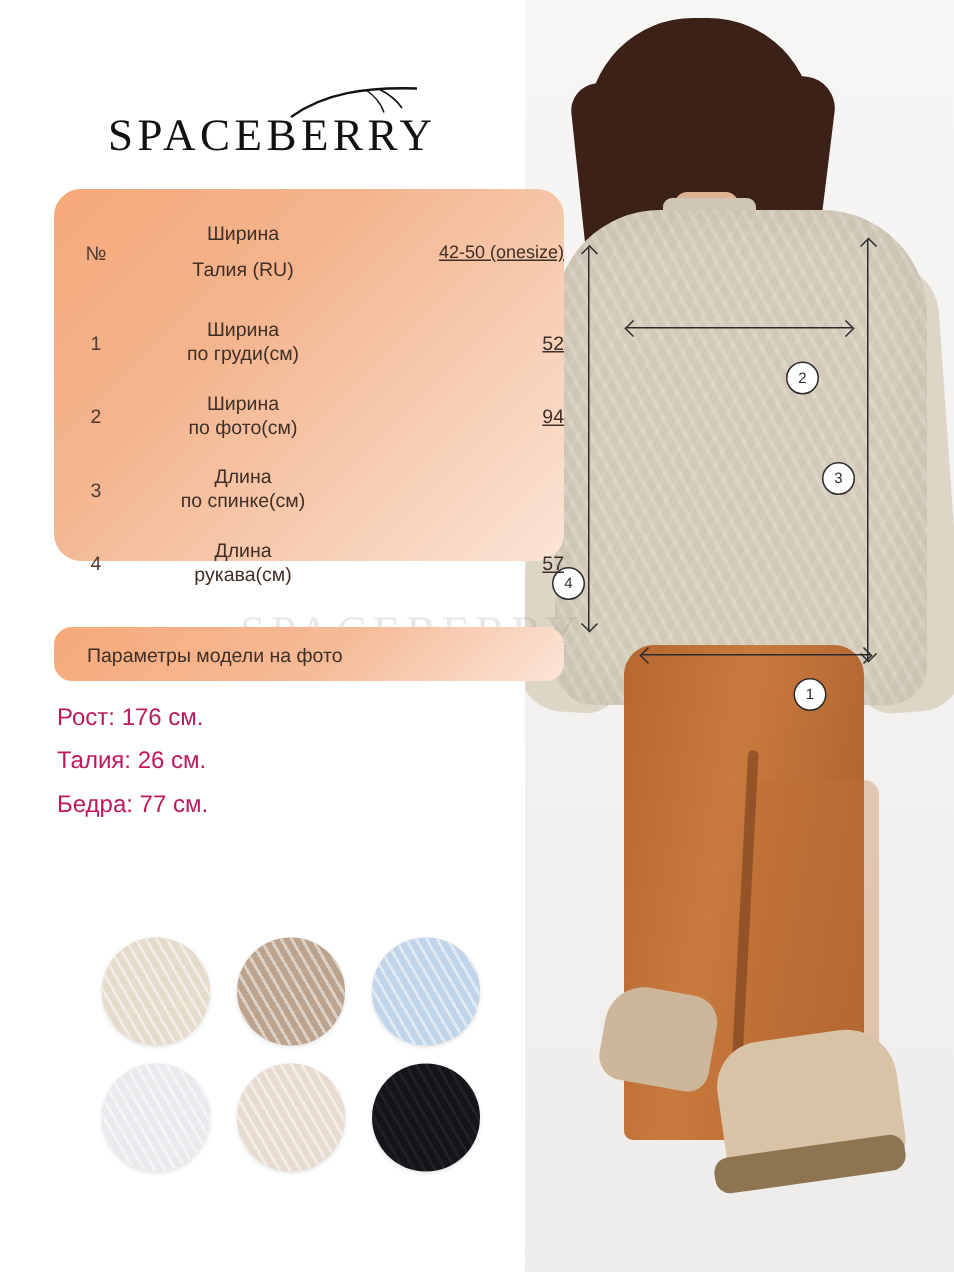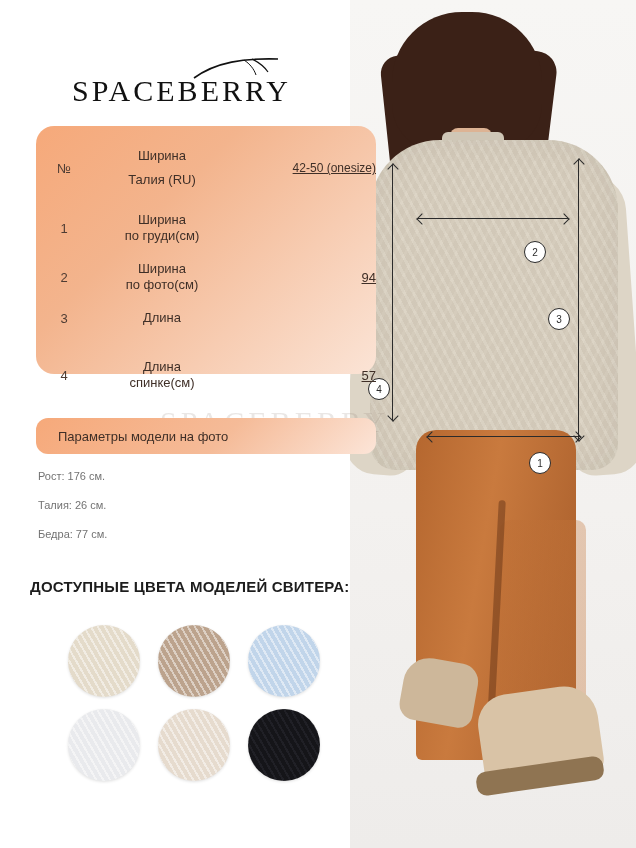--- a/index.html
+++ b/index.html
@@ -148,21 +148,21 @@
   .t-head .t-val{font-size:12px;}
 
   
   .params-card{
     position:absolute;left:36px;top:418px;width:340px;height:36px;
     background:linear-gradient(135deg,#f6a97a 0%,#f5bb98 55%,#fce5d8 100%);
     border-radius:12px;
     display:flex;align-items:center;
   }
   .params-card span{margin-left:22px;font-size:13px;color:#3f2f27;}
-  .param-line{position:absolute;left:38px;font-size:11px;color:#737373;}
+  .param-line{position:absolute;left:38px;font-size:16px;color:#be185d;}
 
   
   .colors-title{
     position:absolute;left:30px;top:578px;
     font-size:15px;font-weight:bold;color:#1d1d1d;letter-spacing:.2px;
   }
   .swatch{
     position:absolute;width:72px;height:72px;border-radius:50%;
     box-shadow:0 1px 3px rgba(0,0,0,0.12);
     overflow:hidden;
@@ -230,56 +230,57 @@
       </div>
       <div class="t-val">42-50 (onesize)</div>
     </div>
 
     <div class="t-row" style="top:86px;">
       <div class="t-num">1</div>
       <div class="t-name">
         <div>Ширина</div>
         <div>по груди(см)</div>
       </div>
+      <div class="t-val">52</div>
     </div>
 
     <div class="t-row" style="top:135px;">
       <div class="t-num">2</div>
       <div class="t-name">
         <div>Ширина</div>
         <div>по фото(см)</div>
       </div>
       <div class="t-val">94</div>
     </div>
 
     <div class="t-row" style="top:184px;">
       <div class="t-num">3</div>
       <div class="t-name">
         <div>Длина</div>
+        <div>по спинке(см)</div>
       </div>
     </div>
 
     <div class="t-row" style="top:233px;">
       <div class="t-num">4</div>
       <div class="t-name">
         <div>Длина</div>
-        <div>спинке(см)</div>
+        <div>рукава(см)</div>
       </div>
       <div class="t-val">57</div>
     </div>
   </div>
 
   <div class="params-card">
     <span>Параметры модели на фото</span>
   </div>
   <div class="param-line" style="top:470px;">Рост: 176 см.</div>
   <div class="param-line" style="top:499px;">Талия: 26 см.</div>
   <div class="param-line" style="top:528px;">Бедра: 77 см.</div>
 
-  <div class="colors-title">ДОСТУПНЫЕ ЦВЕТА МОДЕЛЕЙ СВИТЕРА:</div>
 
   <div class="swatch" style="left:68px;top:625px;background:#e6ddcd;"></div>
   <div class="swatch" style="left:158px;top:625px;background:#c0a893;"></div>
   <div class="swatch" style="left:248px;top:625px;background:#c5d8ec;"></div>
   <div class="swatch" style="left:68px;top:709px;background:#ebecee;"></div>
   <div class="swatch" style="left:158px;top:709px;background:#e8ddd1;"></div>
   <div class="swatch" style="left:248px;top:709px;background:#16161a;"></div>
 
 </div>
 

